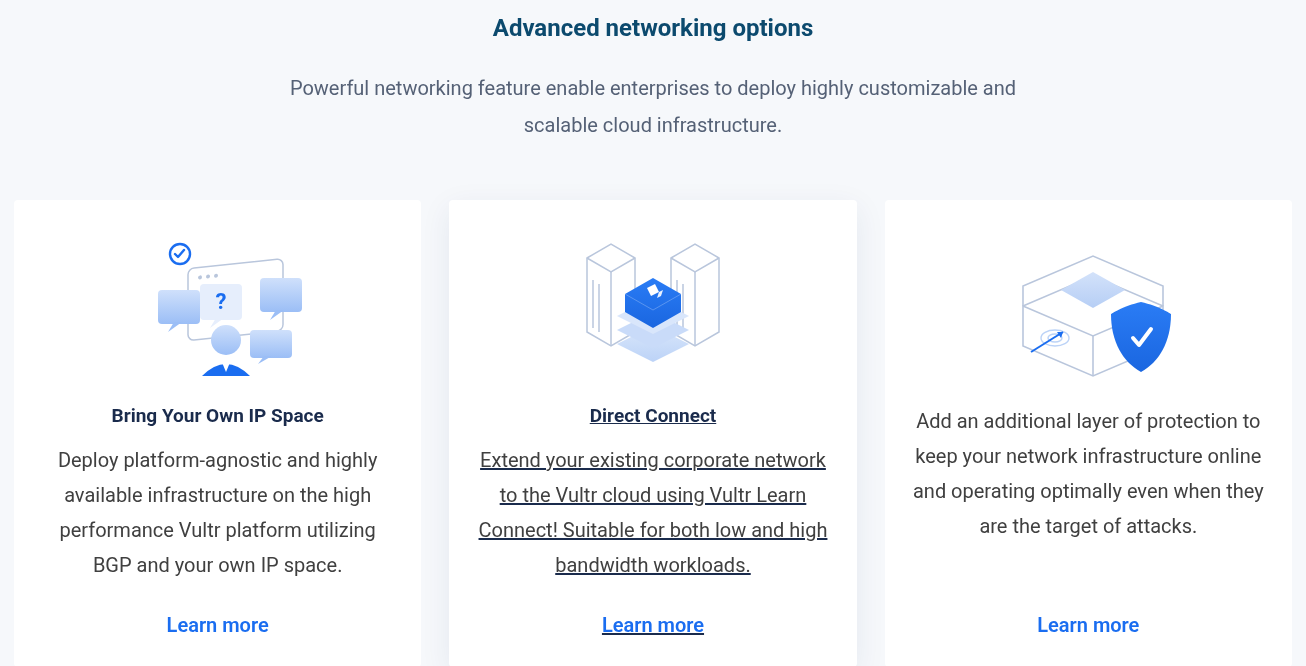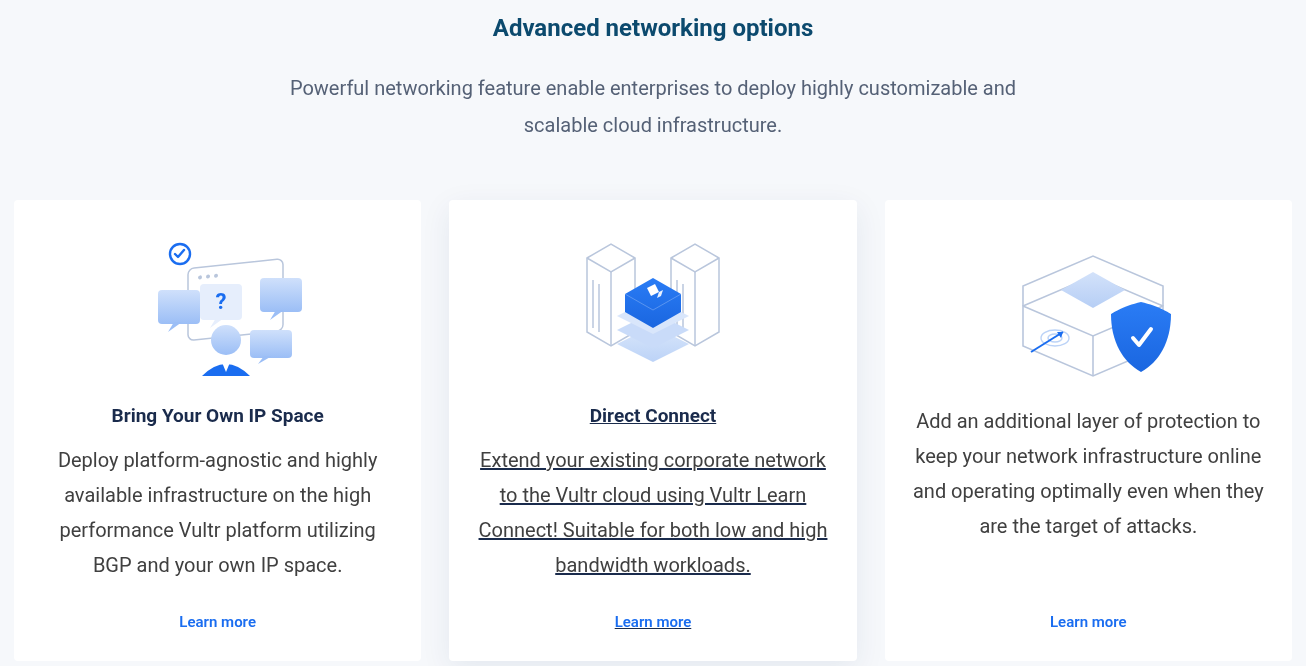--- a/index.html
+++ b/index.html
@@ -69,21 +69,21 @@
   }
   .card .card-desc {
     font-size: 20px;
     line-height: 1.75;
     color: #404040;
     margin-bottom: auto;
   }
   .card .learn-more {
     display: inline-block;
     margin-top: 30px;
-    font-size: 15px;
+    font-size: 20px;
     font-weight: 600;
     color: #1a6df0;
     text-decoration: none;
     cursor: pointer;
   }
 </style>
 </head>
 <body>
 
 <div class="page">

